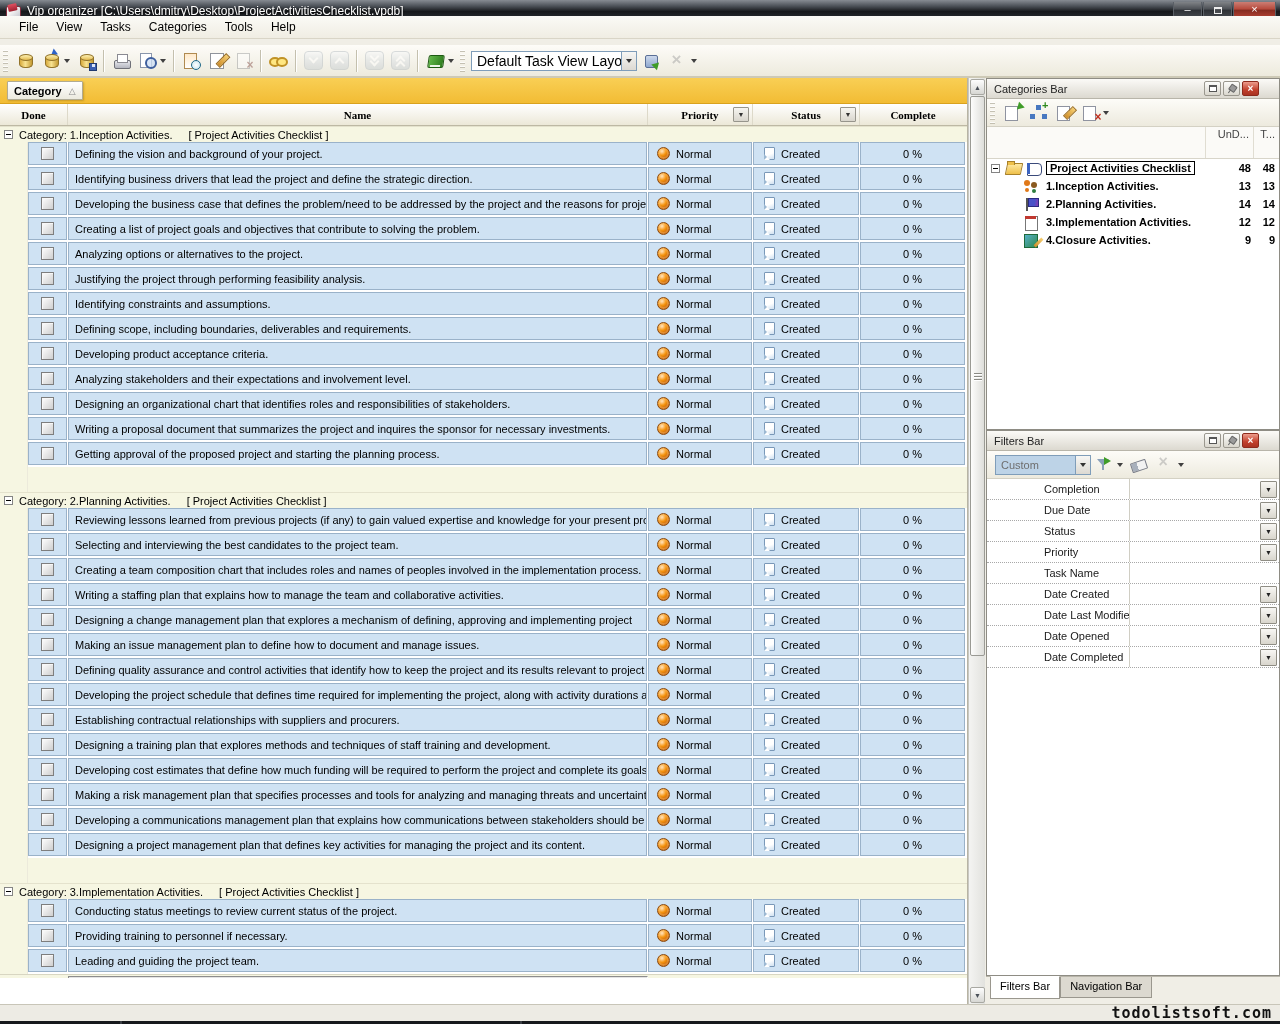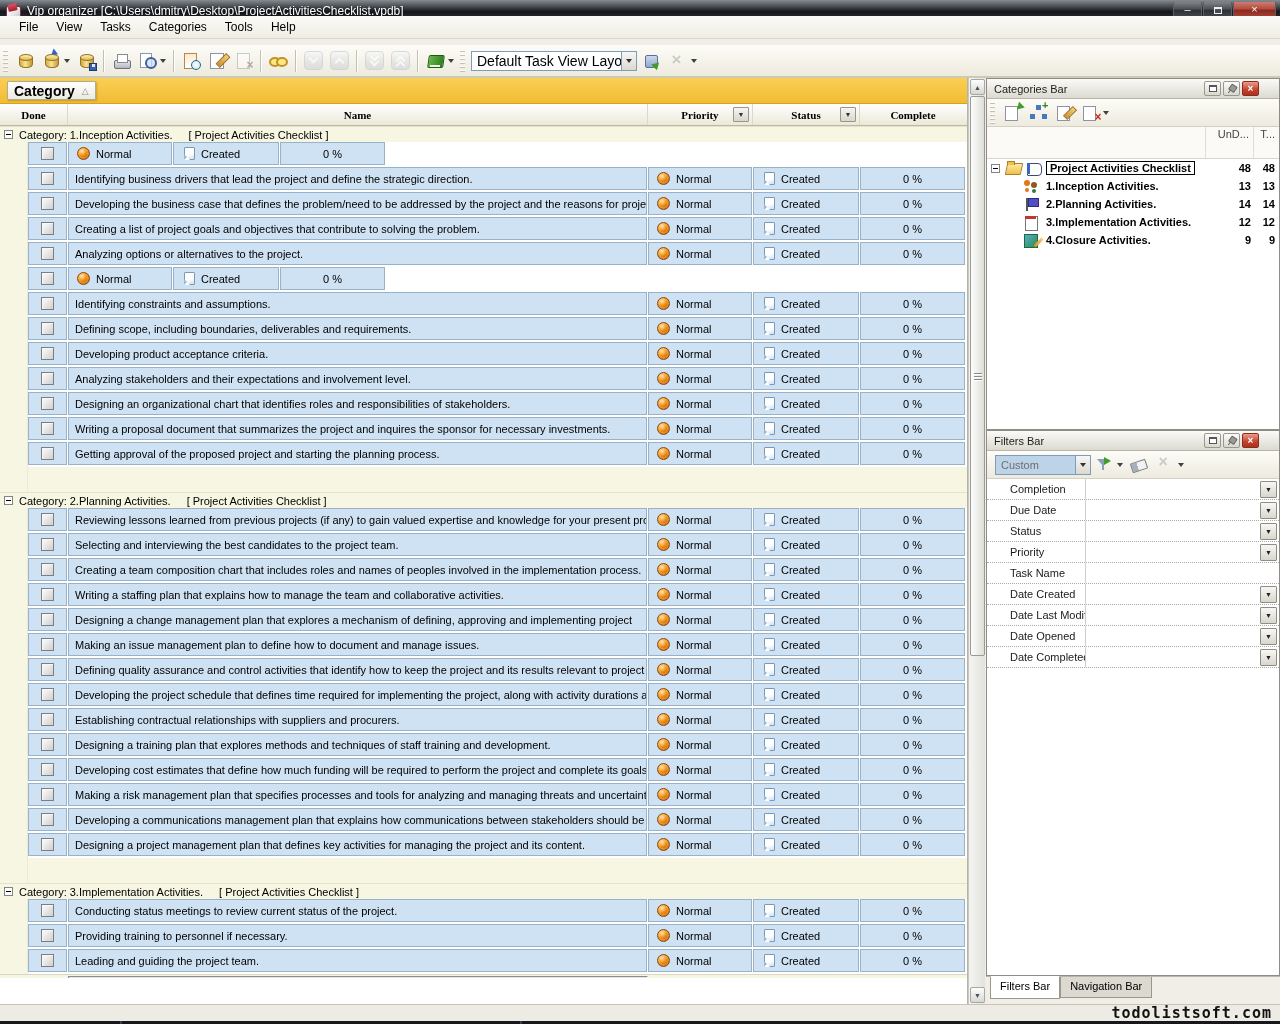--- a/index.html
+++ b/index.html
@@ -84,21 +84,21 @@
   .delete-layout-icon::before { content:"×"; position:absolute; left:3px; top:-1px; font-size:17px; font-weight:bold; color:#9a9a9a; }
 
   
   .main { position:absolute; left:0; top:78px; width:1280px; height:926px; }
 
   
   .grid-area { position:absolute; left:0; top:0; width:968px; height:926px; background:#fff; border-right:1px solid #b8b4a4; }
   .groupby-bar { height:26px; background:linear-gradient(#f9cf55,#f2bc34); border-bottom:1px solid #d9a21e; display:flex; align-items:center; padding-left:7px; }
   .groupby-btn { height:19px; background:linear-gradient(#ffffff,#eceadf); border:1px solid #b0ab94; border-radius:1px;
     display:flex; align-items:center; padding:0 6px; cursor:pointer; box-shadow:1px 1px 2px rgba(120,90,10,.35); }
-  .groupby-btn .lbl { font-weight:bold; font-size:14px; }
+  .groupby-btn .lbl { font-weight:bold; font-size:11px; }
   .groupby-btn .sort { font-size:9px; color:#8a8a8a; margin-left:7px; }
   .header-row { height:22px; background:linear-gradient(#ffffff,#ece8d8); border-bottom:1px solid #bdb8a4; display:flex; font-weight:bold; }
   .hcell { display:flex; align-items:center; justify-content:center; border-right:1px solid #ddd9c9; position:relative;font-family:Liberation Serif, serif; }
   .hc-done { width:68px; } .hc-name { width:580px; } .hc-priority { width:105px; } .hc-status { width:107px; } .hc-complete { width:106px; border-right:none; }
   .hfilter-btn { position:absolute; right:3px; top:3px; width:16px; height:15px; background:linear-gradient(#f6f5f1,#d9d6cd);
     border:1px solid #97958c; border-radius:1px; font-size:7px; color:#333; display:flex; align-items:center; justify-content:center; cursor:pointer; font-weight:normal; }
 
   .grid-body { position:relative; height:852px; background:#fff; overflow:hidden; }
   .indent-strip { position:absolute; left:0; top:0; width:28px; height:100%; background:#f6f6e2; border-right:1px solid #eceadb; }
   .band { position:relative; height:16px; background:#f6f6e2; border-top:1px solid #e4e2cd; display:flex; align-items:center; }
@@ -192,21 +192,21 @@
   
   .filter-combo { width:96px; height:20px; margin-left:8px; border:1px solid #7f9db9; background:#bdd3e7; display:flex; align-items:center; cursor:pointer; }
   .filter-combo .val { flex:1; padding:0 5px; color:#6e6e6e; }
   .filter-apply-icon::before { content:""; position:absolute; left:2px; top:4px; width:0; height:0; border-left:6px solid transparent; border-right:6px solid transparent; border-top:7px solid #8aa0b8; }
   .filter-apply-icon::after { content:""; position:absolute; left:7px; top:10px; width:2px; height:5px; background:#8aa0b8; }
   .filter-apply-icon .ovl { display:block; right:-1px; top:2px; width:0; height:0; border:4px solid transparent; border-left:7px solid #3f9c28; }
   .filter-clear-icon::before { content:""; position:absolute; left:1px; top:6px; width:14px; height:8px; transform:rotate(-18deg);
     background:linear-gradient(90deg,#a8b0bc 40%, #f2f2f2 40%); border:1px solid #787c88; border-radius:1px; }
   .filter-del-icon::before { content:"×"; position:absolute; left:3px; top:-2px; font-size:16px; font-weight:bold; color:#999; }
   .f-row { height:21px; display:flex; align-items:center; border-bottom:1px dotted #a8a8a8; }
-  .f-label { width:99px; padding-left:23px; white-space:nowrap; overflow:hidden; border-right:1px solid #d0cec4; align-self:stretch; display:flex; align-items:center; color:#1a1a1a; }
+  .f-label { width:99px; padding-left:13px; white-space:nowrap; overflow:hidden; border-right:1px solid #d0cec4; align-self:stretch; display:flex; align-items:center; color:#1a1a1a;margin-left:44px; }
   .f-value { flex:1; align-self:stretch; }
   .f-dd { width:17px; height:17px; margin-right:2px; background:linear-gradient(#f8f7f4,#d9d6cd); border:1px solid #8f8d84; border-radius:1px;
     font-size:7px; color:#222; display:flex; align-items:center; justify-content:center; cursor:pointer; }
 
   
   .tabs-strip { position:absolute; left:986px; top:898px; width:294px; height:26px; background:#f0eee6; border-top:1px solid #b8b5aa; padding-left:4px; display:flex; align-items:flex-start; }
   .tab { height:21px; padding:3px 9px 0; border:1px solid #9a978e; border-top:none; background:#dcd9d0; cursor:pointer; font-size:11px; }
   .tab.active { background:#fff; border-top:1px solid #fff; position:relative; top:-1px; height:23px; }
 
   
@@ -353,20 +353,21 @@
       <div class="indent-strip"></div>
     <div class="band">
           <span class="collapse-box"></span>
           <span class="b-label">Category: 1.Inception Activities.</span>
           <span class="b-suffix">[ Project Activities Checklist ]</span>
         </div>
         <div class="trow">
           <div class="cell c-done">
             <span class="checkbox"></span>
           </div>
+          <div class="cell c-name">Defining the vision and background of your project.</div>
           <div class="cell c-priority">
             <span class="ball"></span>
             <span>Normal</span>
           </div>
           <div class="cell c-status">
             <span class="page-ic"></span>
             <span>Created</span>
           </div>
           <div class="cell c-complete">0 %</div>
         </div>
@@ -427,20 +428,21 @@
           <div class="cell c-status">
             <span class="page-ic"></span>
             <span>Created</span>
           </div>
           <div class="cell c-complete">0 %</div>
         </div>
         <div class="trow">
           <div class="cell c-done">
             <span class="checkbox"></span>
           </div>
+          <div class="cell c-name">Justifying the project through performing feasibility analysis.</div>
           <div class="cell c-priority">
             <span class="ball"></span>
             <span>Normal</span>
           </div>
           <div class="cell c-status">
             <span class="page-ic"></span>
             <span>Created</span>
           </div>
           <div class="cell c-complete">0 %</div>
         </div>

